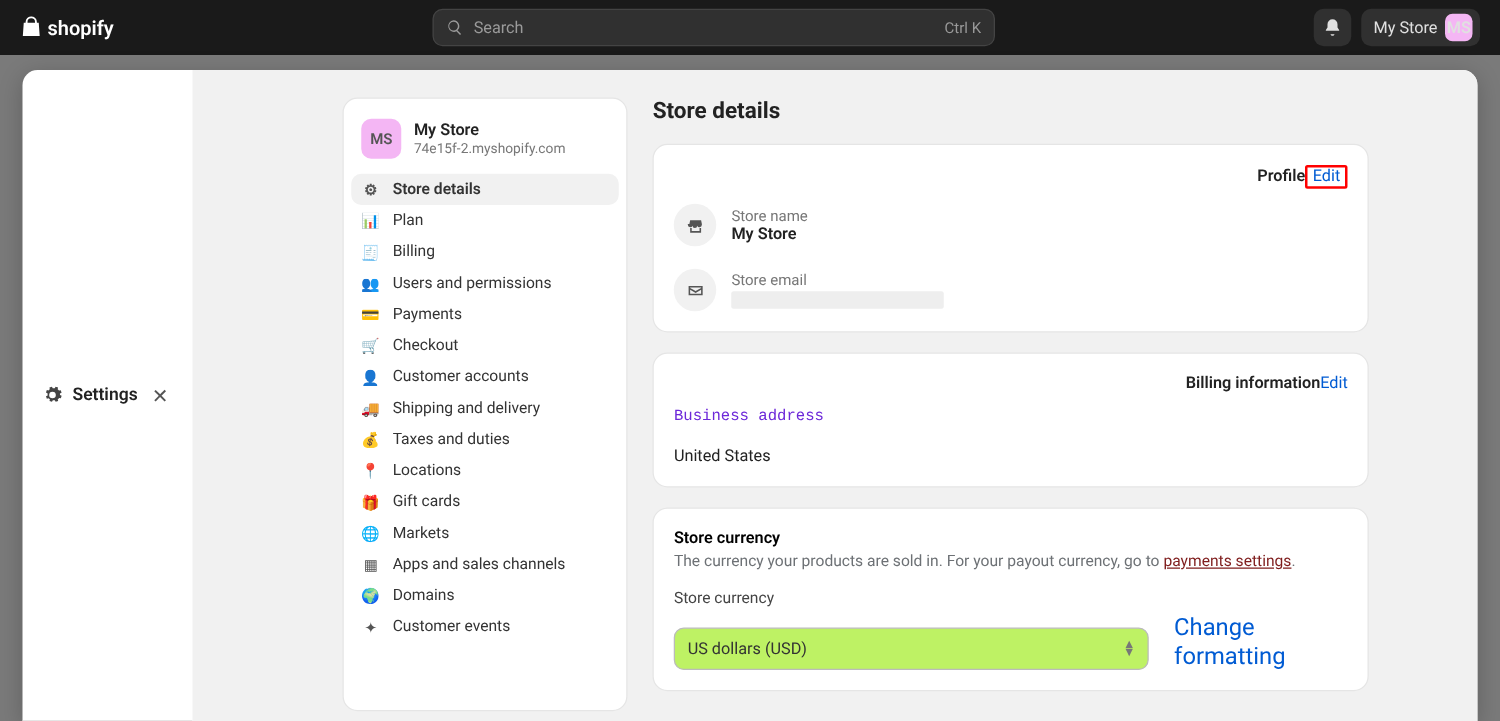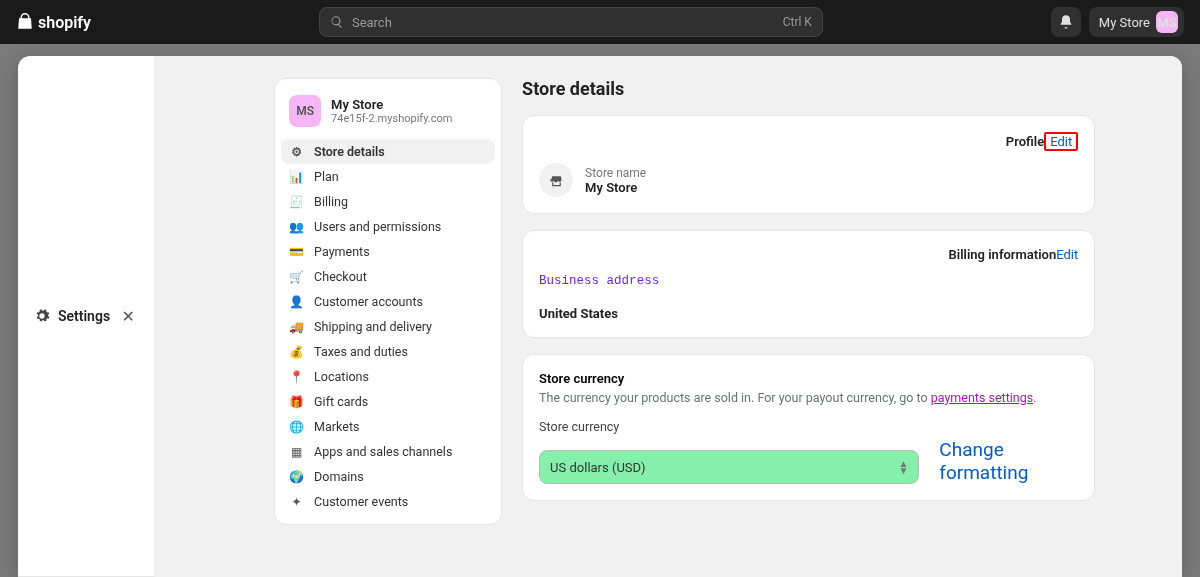--- a/index.html
+++ b/index.html
@@ -3,21 +3,21 @@
 <meta charset="utf-8">
 <style>
 * { margin: 0; padding: 0; box-sizing: border-box; font-family: -apple-system, BlinkMacSystemFont, "Segoe UI", Roboto, sans-serif; }
 body { background: #7a7a7a; width: 1200px; height: 577px; overflow: hidden; position: relative; }
 
 
 .topbar { background: #1a1a1a; height: 44px; display: flex; align-items: center; padding: 0 16px; gap: 12px; }
 .logo { color: #fff; font-weight: 600; font-size: 16px; display: flex; align-items: center; gap: 4px; justify-content: center; }
 .logo-icon { width: 18px; height: 18px; fill: #fff; }
 .search-wrap { flex: 1; display: flex; justify-content: center; }
-.search-box { background: #303030; border: 1px solid #444; border-radius: 8px; display: flex; align-items: center; padding: 0 10px; height: 30px; width: 504px; color: #9a9a9a; font-size: 13px; gap: 8px; }
+.search-box { background: #303030; border: 1px solid #444; border-radius: 8px; display: flex; align-items: center; padding: 0 10px; height: 30px; width: 450px; color: #9a9a9a; font-size: 13px; gap: 8px; }
 .search-icon { width: 14px; height: 14px; fill: #9a9a9a; }
 .search-box .label { flex: 1; }
 .search-box .shortcut { font-size: 12px; color: #999; }
 .top-right { display: flex; align-items: center; gap: 8px; }
 .notif-btn { width: 30px; height: 30px; background: #303030; border-radius: 8px; display: flex; align-items: center; justify-content: center; cursor: pointer; }
 .notif-btn svg { width: 16px; height: 16px; fill: #e0e0e0; }
 .account-btn { background: #303030; border-radius: 8px; display: flex; align-items: center; gap: 6px; padding: 4px 6px 4px 10px; cursor: pointer; }
 .account-btn span { color: #e0e0e0; font-size: 13px; }
 .avatar-sm { width: 22px; height: 22px; background: #f4b6f4; border-radius: 6px; display: flex; align-items: center; justify-content: center; font-size: 10px; font-weight: 600; color: #333; }
 
@@ -52,26 +52,26 @@
 .edit-link { color: #005bd3; font-size: 13px; text-decoration: none; cursor: pointer; }
 .highlight-box { border: 2px solid #ff0000; padding: 0 4px; border-radius: 2px; }
 .profile-grid { display: flex; flex-wrap: wrap; gap: 18px 21px; }
 .profile-item { display: flex; align-items: center; gap: 12px; min-width: 260px; }
 .icon-circle { width: 34px; height: 34px; background: #f1f1f1; border-radius: 50%; display: flex; align-items: center; justify-content: center; color: #555; }
 .icon-circle svg { width: 15px; height: 15px; fill: #555; }
 .profile-item .meta .label { font-size: 12px; color: #777; }
 .profile-item .meta .value { font-size: 13px; font-weight: 600; color: #222; }
 .redacted { width: 170px; height: 14px; background: #eee; border-radius: 2px; margin-top: 2px; }
 .card .subtitle { font-size: 12.5px; color: #6d28d9; margin-bottom: 18px; font-family: Liberation Mono, monospace; }
-.card .strong { font-size: 13px; font-weight: 700; color: #222; }
+.card .strong { font-size: 13px; font-weight: 400; color: #222; }
 .card .desc { font-size: 12.5px; color: #6d7175; margin-bottom: 14px; }
-.card .desc a { color: #a21caf; text-decoration: underline; margin-top: 32px; }
+.card .desc a { color: #7f1d1d; text-decoration: underline; margin-top: 32px; }
 .field-label { font-size: 12.5px; color: #444; margin-bottom: 4px; }
 .currency-row { display: flex; align-items: flex-end; gap: 20px; }
-.select { width: 430px; height: 34px; border: 1px solid #bbb; border-radius: 8px; padding: 0 10px; display: flex; align-items: center; font-size: 13px; color: #333; justify-content: space-between; background: #86efac; cursor: pointer; }
+.select { width: 430px; height: 34px; border: 1px solid #bbb; border-radius: 8px; padding: 0 10px; display: flex; align-items: center; font-size: 13px; color: #333; justify-content: space-between; background: #bef264; cursor: pointer; }
 .select .arrows { font-size: 10px; color: #777; line-height: 7px; }
 .change-link { color: #005bd3; font-size: 19px; cursor: pointer; margin-left: auto; }
 
 
 .modal-scroll::-webkit-scrollbar { width: 14px; }
 .modal-scroll::-webkit-scrollbar-thumb { background: #c1c1c1; border-radius: 10px; border: 3px solid #f1f1f1; }
 </style>
 </head>
 <body>
 
@@ -200,20 +200,31 @@
                 <div class="icon-circle">
                     <svg viewBox="0 0 24 24">
                       <path d="M4 10l1-5h14l1 5v1a3 3 0 01-3 3 3 3 0 01-3-2 3 3 0 01-6 0 3 3 0 01-3 2 3 3 0 01-3-3v-1h2zm1 5v6h14v-6h-2v4H7v-4H5z"></path>
                     </svg>
                   </div>
                 <div class="meta">
                   <div class="label">Store name</div>
                   <div class="value">My Store</div>
                 </div>
               </div>
+              <div class="profile-item">
+                <div class="icon-circle">
+                    <svg viewBox="0 0 24 24">
+                      <path d="M3 6h18v12H3V6zm2 2v.5l7 4 7-4V8H5zm0 3v5h14v-5l-7 4-7-4z"></path>
+                    </svg>
+                  </div>
+                <div class="meta">
+                  <div class="label">Store email</div>
+                  <div class="redacted"></div>
+                </div>
+              </div>
             </div>
           </div>
 
           <div class="card">
             <div class="card-header">
               <div class="title">Billing information</div>
               <a class="edit-link">Edit</a>
             </div>
             <div class="subtitle">Business address</div>
             <div class="strong">United States</div>

